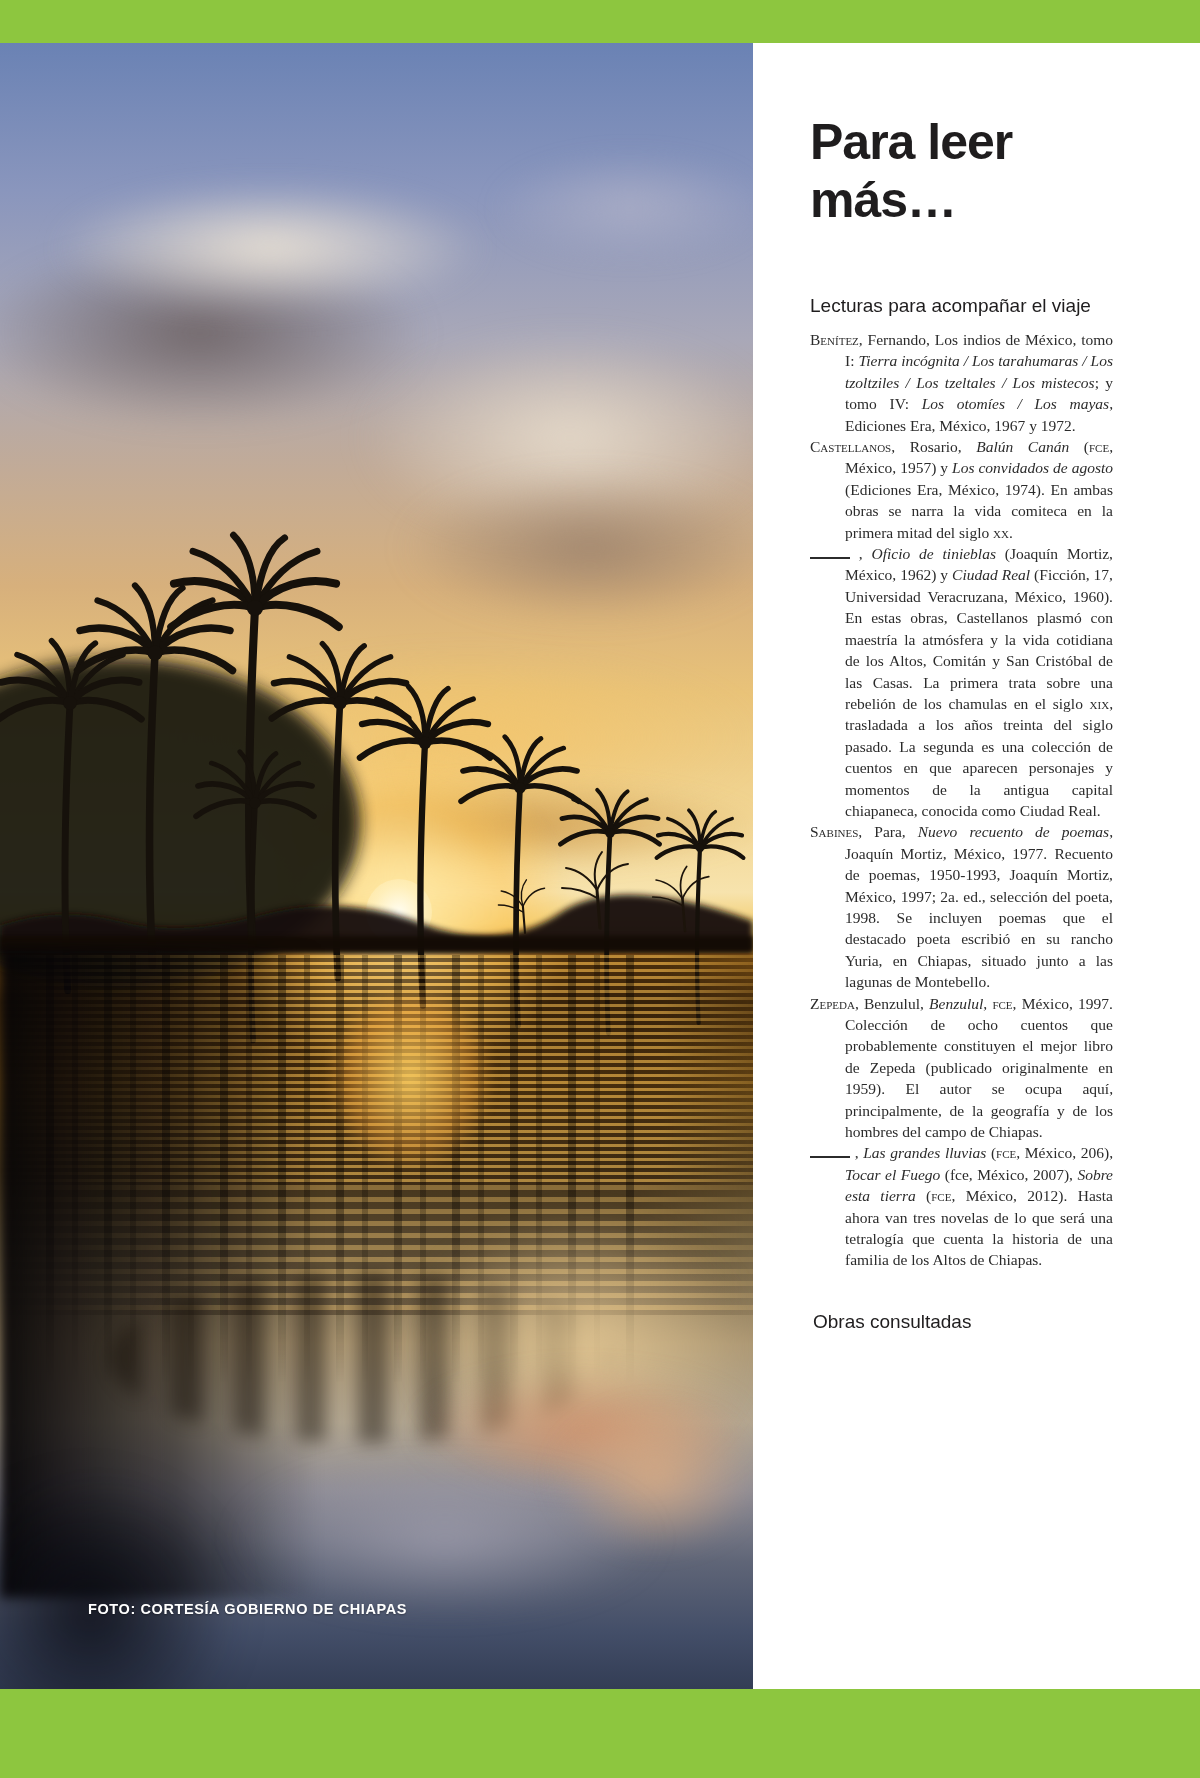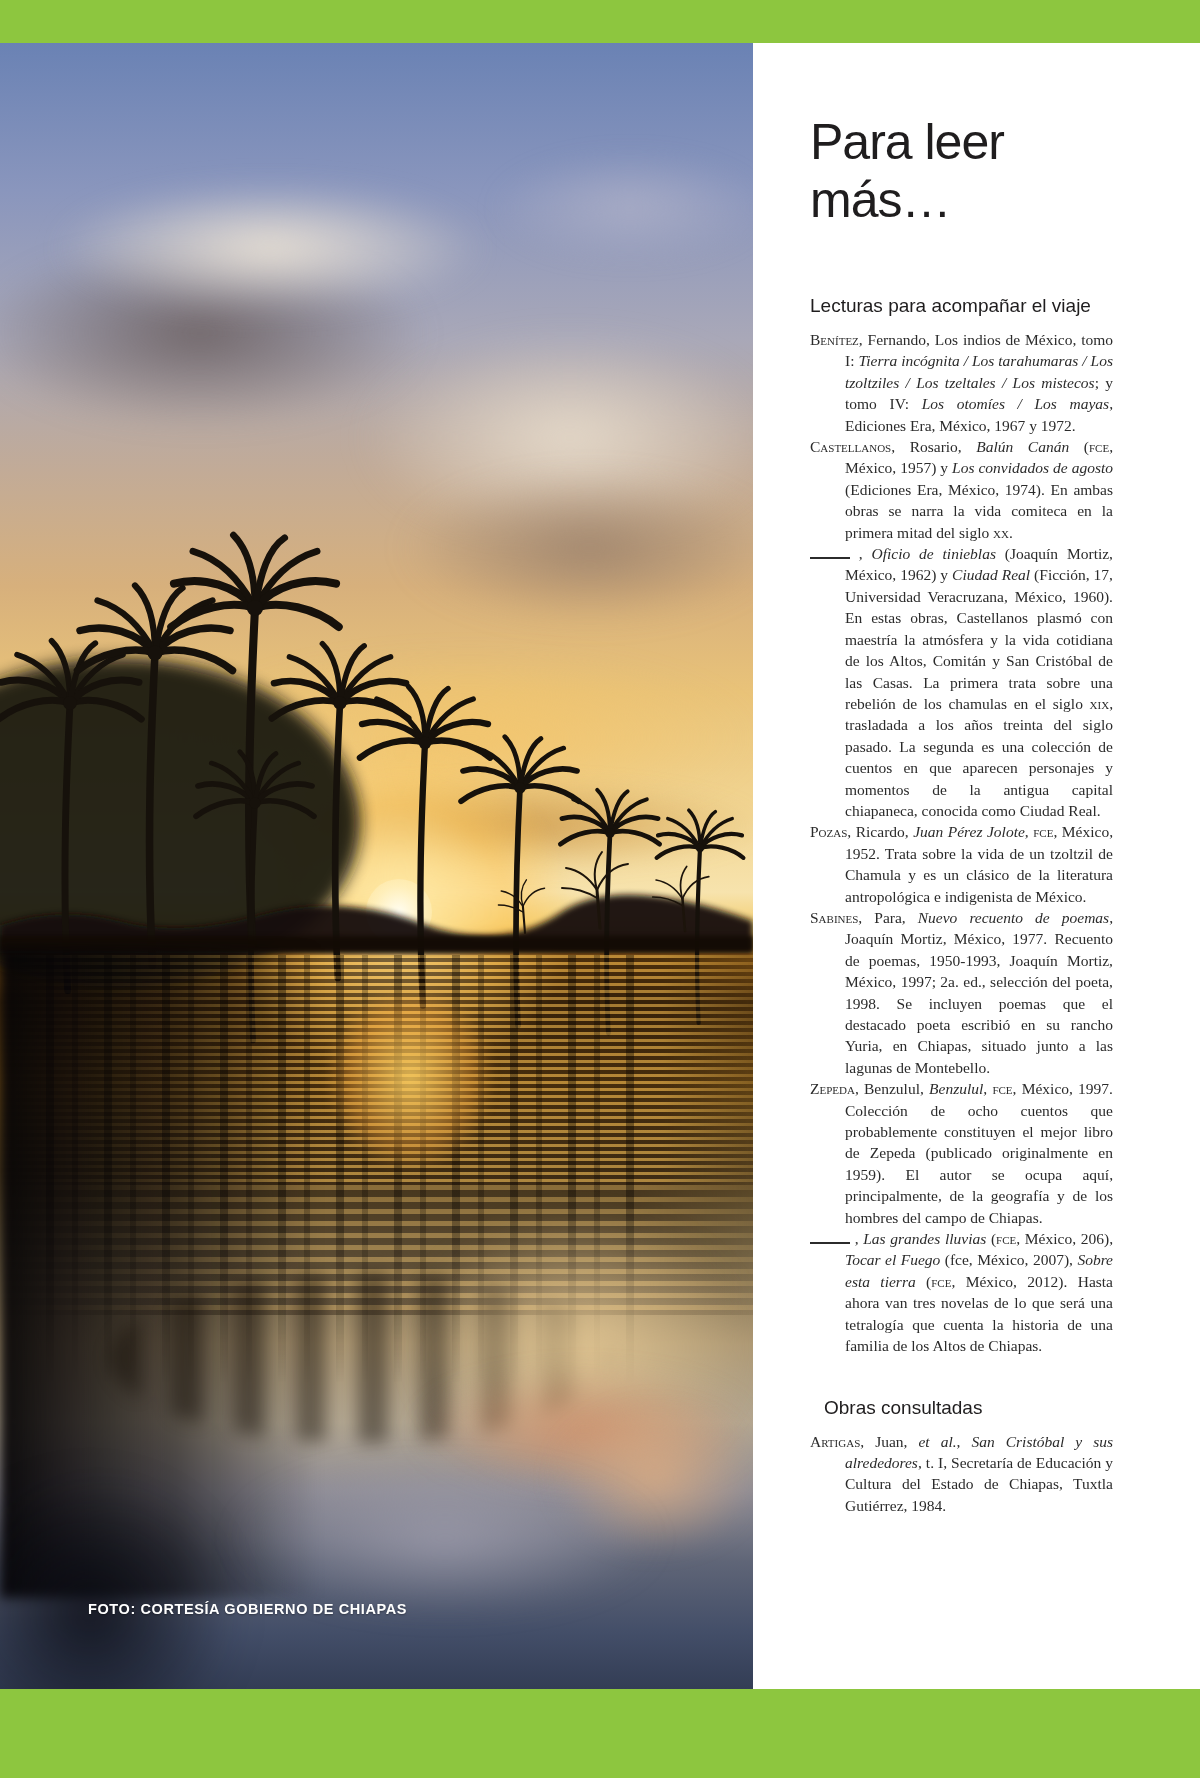--- a/index.html
+++ b/index.html
@@ -65,24 +65,24 @@
   .darkcorner{ left:-60px; top:1430px; width:300px; height:280px; border-radius:50%;
     background:radial-gradient(ellipse at center, rgba(8,9,16,.85) 0%, transparent 70%); filter:blur(18px); }
 
   .caption{ position:absolute; left:88px; bottom:72px; z-index:5; color:#ffffff; }
   .cap1{ font-size:23px; font-weight:bold; letter-spacing:.2px; text-shadow:0 1px 2px rgba(0,0,0,.35); }
   .cap2{ font-size:14.5px; font-weight:bold; letter-spacing:.6px; margin-top:26px; text-shadow:0 1px 2px rgba(0,0,0,.35); }
 
   
   .rightcol{ position:absolute; left:753px; top:43px; width:447px; height:1646px; background:#fff;
     padding:0 87px 0 57px; overflow:hidden; }
-  h1{ margin-top:70px; font-size:50px; font-weight:400; letter-spacing:-1px; color:#1f1d1e; }
+  h1{ margin-top:70px; font-size:50px; font-weight:700; letter-spacing:-1px; color:#1f1d1e; }
   h2{ font-size:19px; font-weight:normal; color:#1f1d1e; }
   .sec1 h2{ margin:66px 0 12px; }
-  .sec2 h2{ margin:40px 14px 12px; }
+  .sec2 h2{ margin:40px 3px 12px; }
   .entries p.entry{ font-size:15.5px; line-height:21.4px; color:#2b2b2b; text-align:justify;
     padding-left:35px; text-indent:-35px; hyphens:auto;font-family:Liberation Serif, serif; -webkit-hyphens:auto; }
   .entries .it{ font-style:italic; }
   .entries .sc{ font-variant:small-caps; }
   .entries .blank{ display:inline-block; width:40px; height:2px; background:#2b2b2b; vertical-align:baseline; }
 </style>
 </head>
 <body>
 
 <div class="page">
@@ -165,31 +165,26 @@
 
   <div class="rightcol">
     <h1>Para leer más…</h1>
 
     <section class="sec1">
       <h2>Lecturas para acompañar el viaje</h2>
       <div class="entries">
           <p class="entry"><span class="sc">Benítez</span><span>, Fernando, Los indios de México, tomo I: </span><span class="it">Tierra incógnita / Los tarahumaras / Los tzoltziles / Los tzeltales / Los mistecos</span><span>; y tomo IV: </span><span class="it">Los otomíes / Los mayas</span><span>, Ediciones Era, México, 1967 y 1972.</span></p>
           <p class="entry"><span class="sc">Castellanos</span><span>, Rosario, </span><span class="it">Balún Canán</span><span> (</span><span class="sc">fce</span><span>, México, 1957) y </span><span class="it">Los convidados de agosto</span><span> (Ediciones Era, México, 1974). En ambas obras se narra la vida comiteca en la primera mitad del siglo </span><span class="sc">xx</span><span>.</span></p>
           <p class="entry"><span class="blank"></span><span> , </span><span class="it">Oficio de tinieblas</span><span> (Joaquín Mortiz, México, 1962) y </span><span class="it">Ciudad Real</span><span> (Ficción, 17, Universidad Veracruzana, México, 1960). En estas obras, Castellanos plasmó con maestría la atmósfera y la vida cotidiana de los Altos, Comitán y San Cristóbal de las Casas. La primera trata sobre una rebelión de los chamulas en el siglo </span><span class="sc">xix</span><span>, trasladada a los años treinta del siglo pasado. La segunda es una colección de cuentos en que aparecen personajes y momentos de la antigua capital chiapaneca, conocida como Ciudad Real.</span></p>
-          <p class="entry"><span class="sc">Pozas</span><span>, Ricardo, </span><span class="it">Juan Pérez Jolote</span><span>, </span><span class="sc">fce</span><span>, México, 1952. Trata sobre la vida de un tzoltzil de Chamula y es un clásico de la literatura antropológica e indigenista de México.</span></p>
           <p class="entry"><span class="sc">Sabines</span><span>, Para, </span><span class="it">Nuevo recuento de poemas</span><span>, Joaquín Mortiz, México, 1977. Recuento de poemas, 1950-1993, Joaquín Mortiz, México, 1997; 2a. ed., selección del poeta, 1998. Se incluyen poemas que el destacado poeta escribió en su rancho Yuria, en Chiapas, situado junto a las lagunas de Montebello.</span></p>
           <p class="entry"><span class="sc">Zepeda</span><span>, Benzulul, </span><span class="it">Benzulul</span><span>, </span><span class="sc">fce</span><span>, México, 1997. Colección de ocho cuentos que probablemente constituyen el mejor libro de Zepeda (publicado originalmente en 1959). El autor se ocupa aquí, principalmente, de la geografía y de los hombres del campo de Chiapas.</span></p>
           <p class="entry"><span class="blank"></span><span> , </span><span class="it">Las grandes lluvias</span><span> (</span><span class="sc">fce</span><span>, México, 206), </span><span class="it">Tocar el Fuego</span><span> (fce, México, 2007), </span><span class="it">Sobre esta tierra</span><span> (</span><span class="sc">fce</span><span>, México, 2012). Hasta ahora van tres novelas de lo que será una tetralogía que cuenta la historia de una familia de los Altos de Chiapas.</span></p>
         </div>
     </section>
 
     <section class="sec2">
       <h2>Obras consultadas</h2>
-      <div class="entries">
-          <p class="entry"><span class="sc">Artigas</span><span>, Juan, </span><span class="it">et al.</span><span>, </span><span class="it">San Cristóbal y sus alrededores</span><span>, t. I, Secretaría de Educación y Cultura del Estado de Chiapas, Tuxtla Gutiérrez, 1984.</span></p>
-          <p class="entry"></p>
-        </div>
     </section>
   </div>
 
   <div class="bar bottom"></div>
 
 </div>
 
 </body></html>

